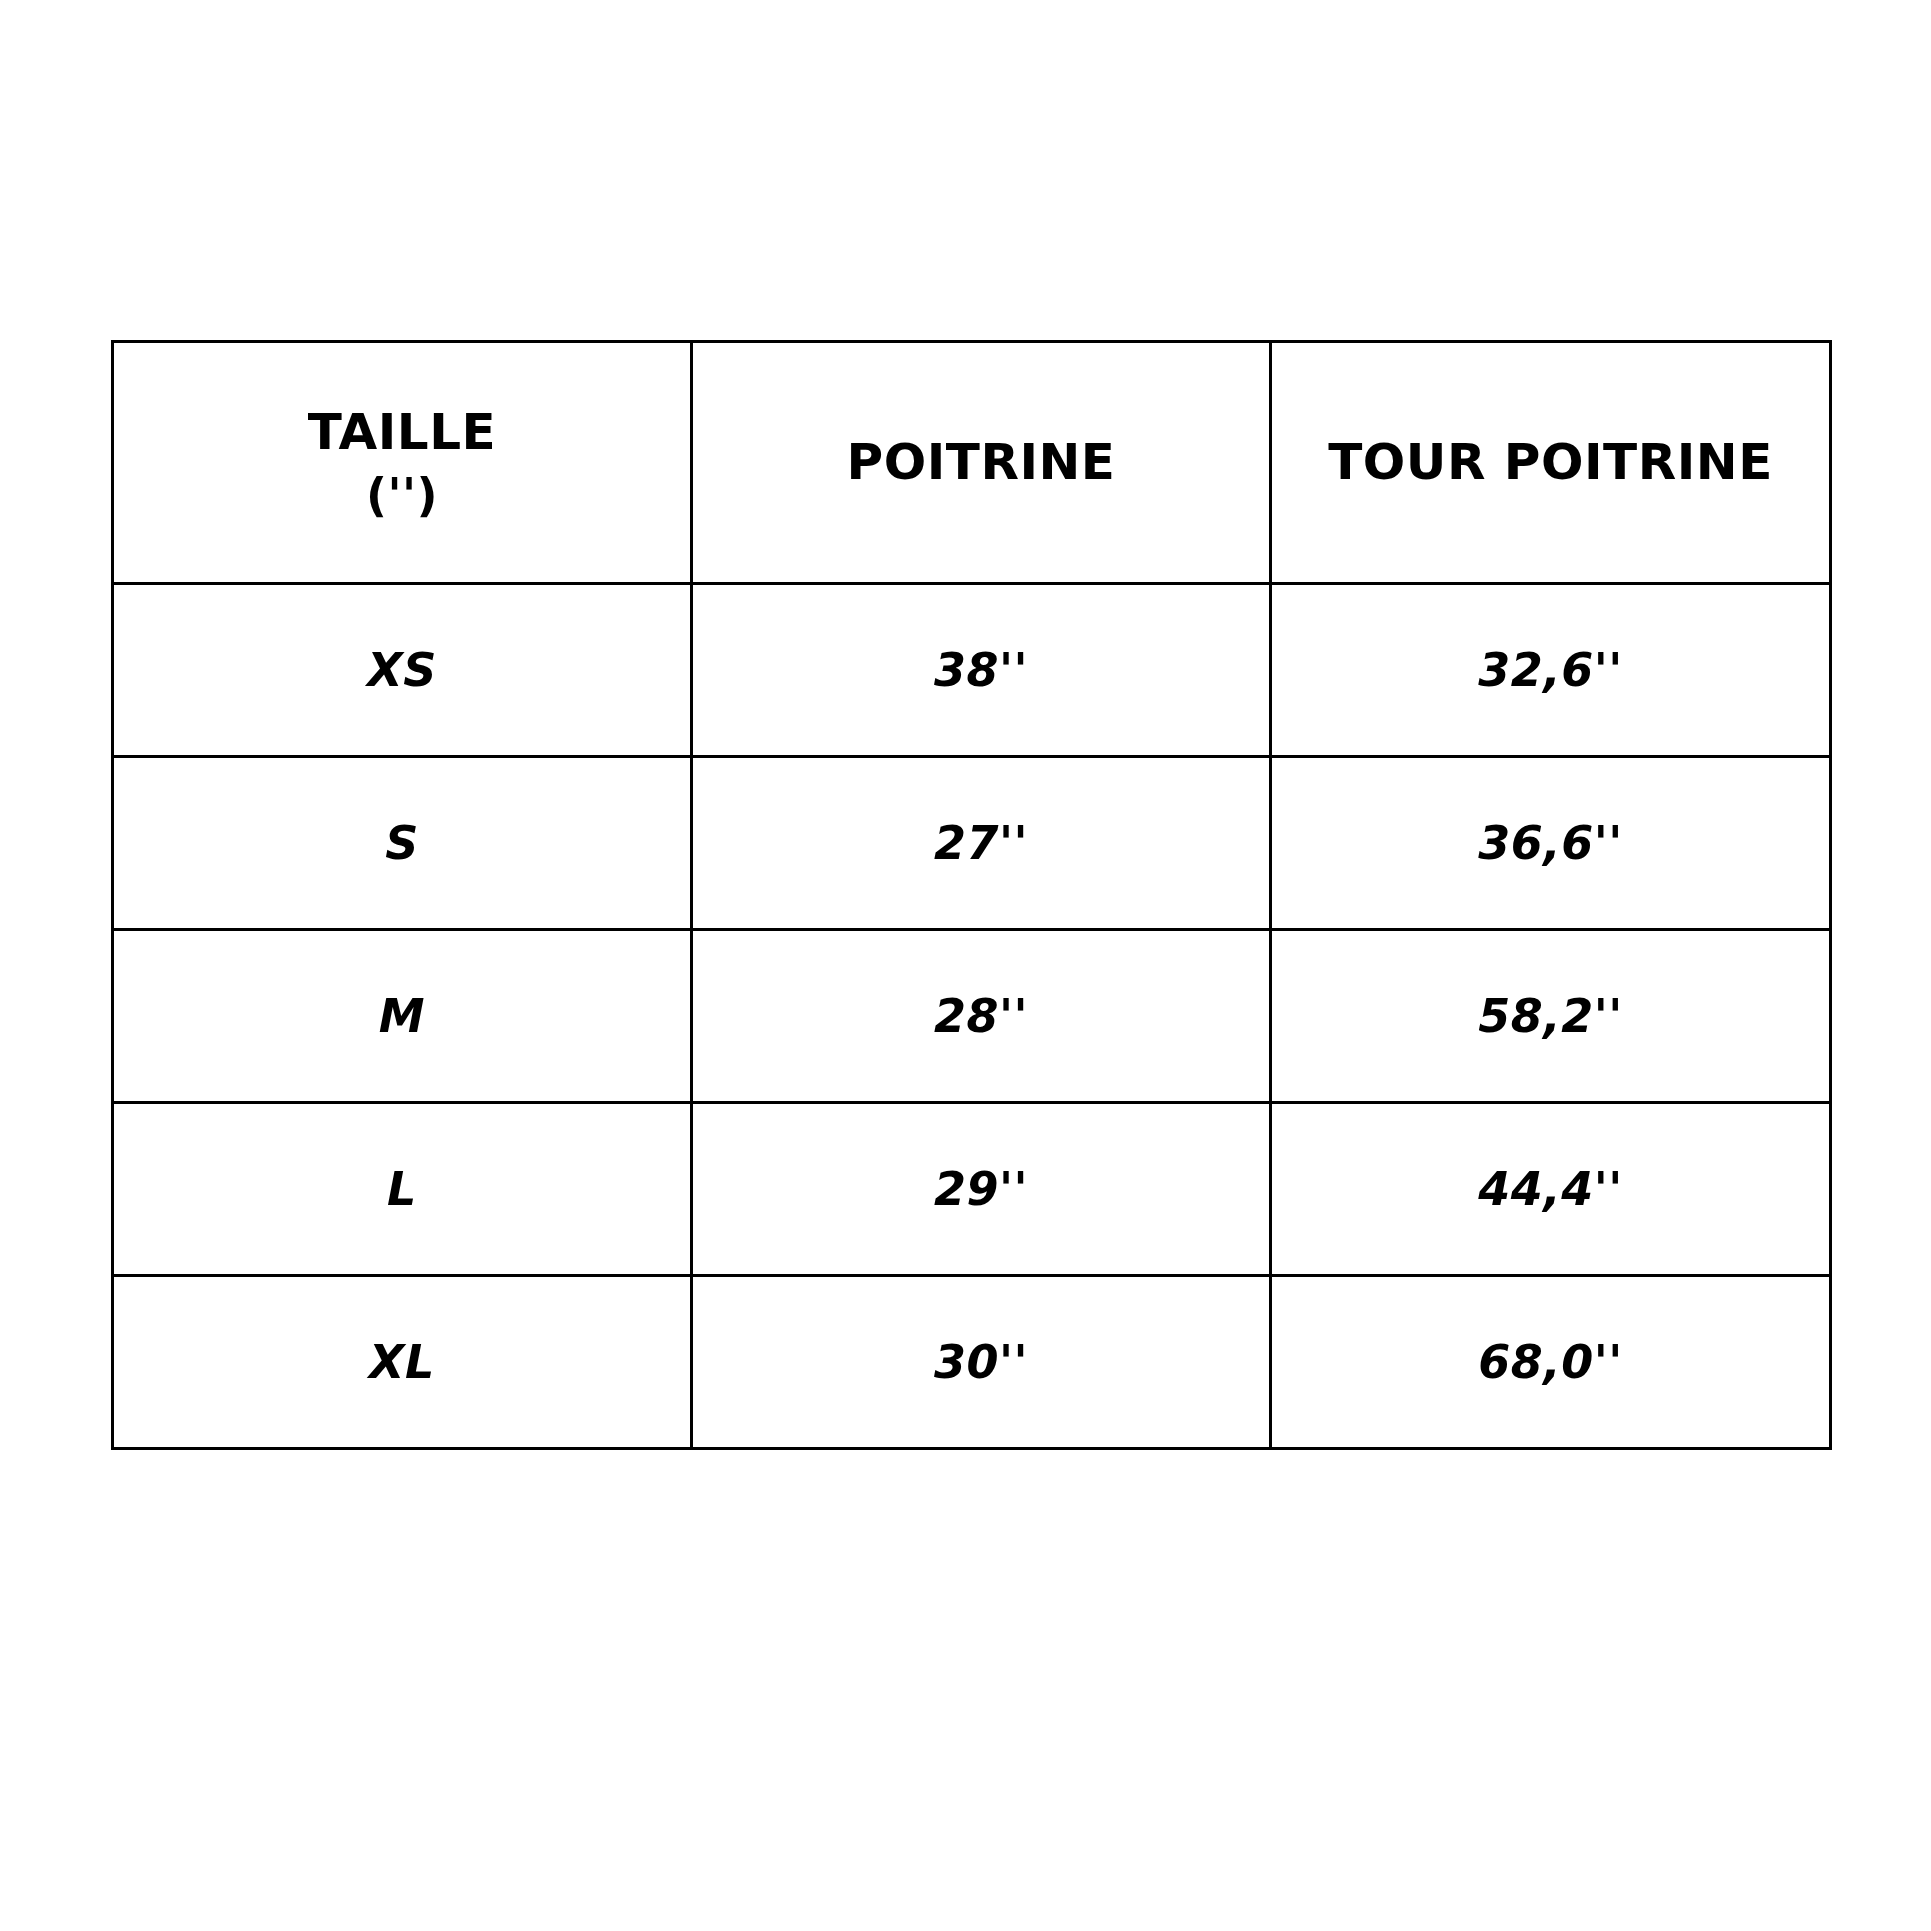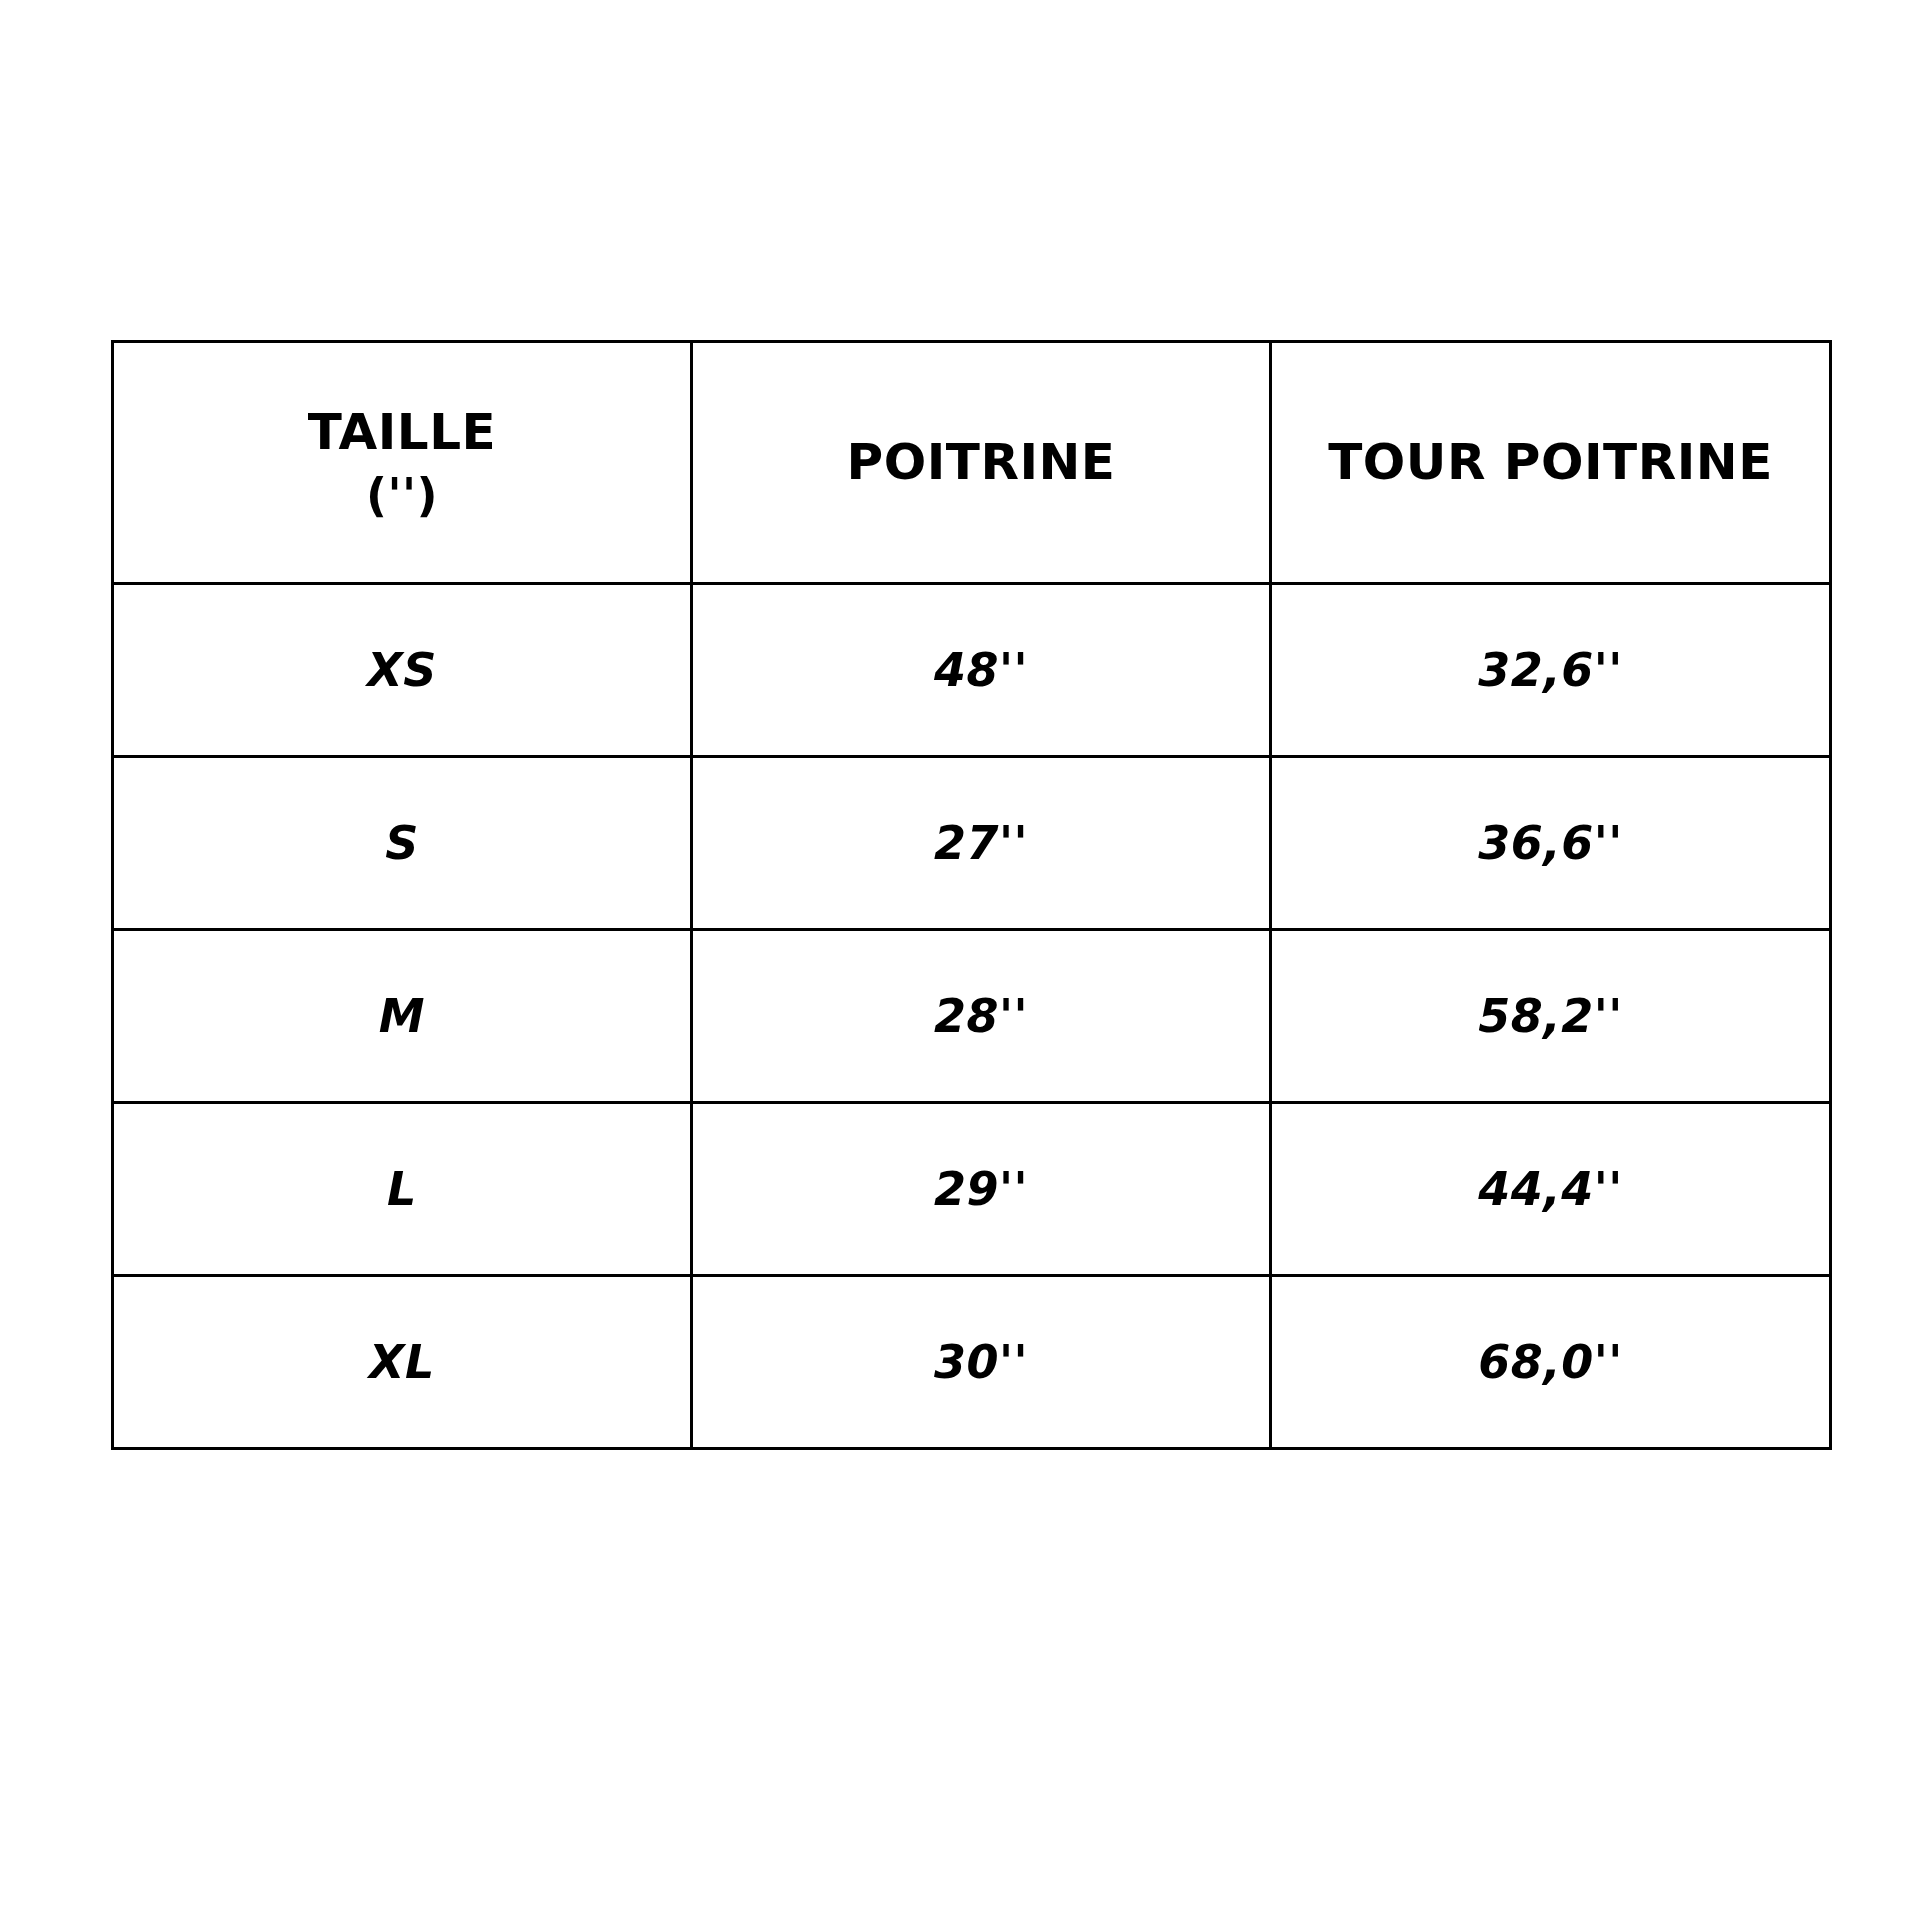--- a/index.html
+++ b/index.html
@@ -83,21 +83,21 @@
             <span>TAILLE</span>
             <span class="unit-line">('')</span>
           </th>
           <th>POITRINE</th>
           <th>TOUR POITRINE</th>
         </tr>
       </thead>
       <tbody>
         <tr>
           <td>XS</td>
-          <td>48''</td>
+          <td>38''</td>
           <td>32,6''</td>
         </tr>
         <tr>
           <td>S</td>
           <td>27''</td>
           <td>36,6''</td>
         </tr>
         <tr>
           <td>M</td>
           <td>28''</td>

